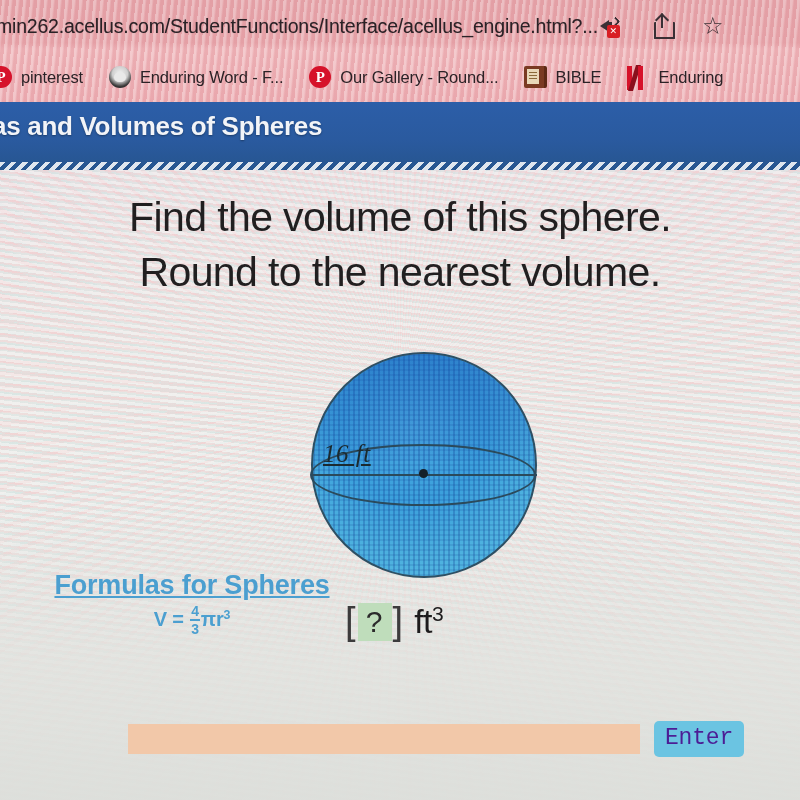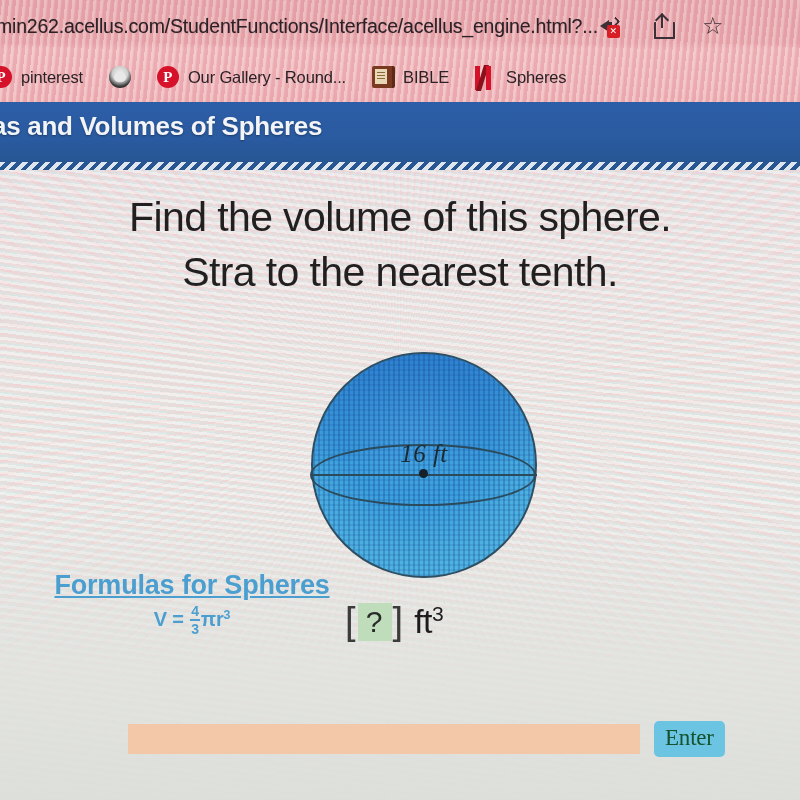--- a/index.html
+++ b/index.html
@@ -261,27 +261,28 @@
   .diameter-line {
     position:absolute; left:0px; top:122px; width:226px; height:2px;
     background:#2b4a5c;
   }
   .center-dot {
     position:absolute; left:108px; top:117px;
     width:9px; height:9px; border-radius:50%;
     background:#14202a;
   }
   .sphere-label {
-    position:absolute; left:0; top:88px; width:226px;
-    text-align:center;
+    position:absolute; left:12px; top:88px; width:226px;
+    text-align:left;
     font-family:"Liberation Serif", serif;
     font-style: italic;
     font-size: 25px;
     color:#1b2a30;
     letter-spacing: .5px;
+    text-decoration: underline;
   }
 
   
   .formulas {
     position:absolute; left:42px; top:400px; width:300px;
     color:#4b9fd0;
     text-align:center;
   }
   .formulas-title {
     font-size: 27px;
@@ -352,26 +353,26 @@
     background:#f2c8a9;
     border:none; outline:none;
     font-size:18px;
     color:#3a2a20;
     padding:0 8px;
     box-sizing:border-box;
     font-family:"Liberation Sans", sans-serif;
   }
   .enter-btn {
     background:#6bc4e2;
-    color:#14532d;
+    color:#4c1d95;
     border:none;
     border-radius:5px;
     font-size:23px;
     padding: 4px 11px 6px;
-    font-family:Liberation Serif, serif;
+    font-family:Liberation Mono, monospace;
     cursor:pointer;
     letter-spacing:-0.2px;
   }
 </style>
 </head>
 <body>
 
 <div class="browser-chrome">
   <div class="chrome-moire"></div>
 
@@ -400,20 +401,21 @@
     <div class="bm">
       <div class="bm-ico">
           <div class="pin-ico">P</div>
         </div>
       <div class="bm-label">pinterest</div>
     </div>
     <div class="bm">
       <div class="bm-ico ew-ico">
           <div class="ew-inner"></div>
         </div>
+      <div class="bm-label">Enduring Word - F...</div>
     </div>
     <div class="bm">
       <div class="bm-ico">
           <div class="pin-ico">P</div>
         </div>
       <div class="bm-label">Our Gallery - Round...</div>
     </div>
     <div class="bm">
       <div class="bm-ico">
           <div class="bible-ico">
@@ -423,40 +425,40 @@
       <div class="bm-label">BIBLE</div>
     </div>
     <div class="bm">
       <div class="bm-ico">
         <div class="netflix-ico">
             <div class="nf-l"></div>
             <div class="nf-d"></div>
             <div class="nf-r"></div>
           </div>
       </div>
-      <div class="bm-label">Spheres</div>
+      <div class="bm-label">Enduring</div>
     </div>
   </div>
 </div>
 
 <div class="app-header">
   <div class="app-header-title">as and Volumes of Spheres</div>
   <div class="header-zigzag"></div>
 </div>
 
 <div class="page">
   <div class="moire"></div>
   <div class="moire2"></div>
   <div class="fade-bottom"></div>
 
   <div class="content">
 
     <div class="question">
       <div>Find the volume of this sphere.</div>
-      <div>Stra to the nearest tenth.</div>
+      <div>Round to the nearest volume.</div>
     </div>
 
     <div class="sphere-wrap">
       <div class="sphere">
         <div class="sphere-texture"></div>
         <div class="sphere-top-shade"></div>
       </div>
       <div class="ellipse"></div>
       <div class="diameter-line"></div>
       <div class="center-dot"></div>

